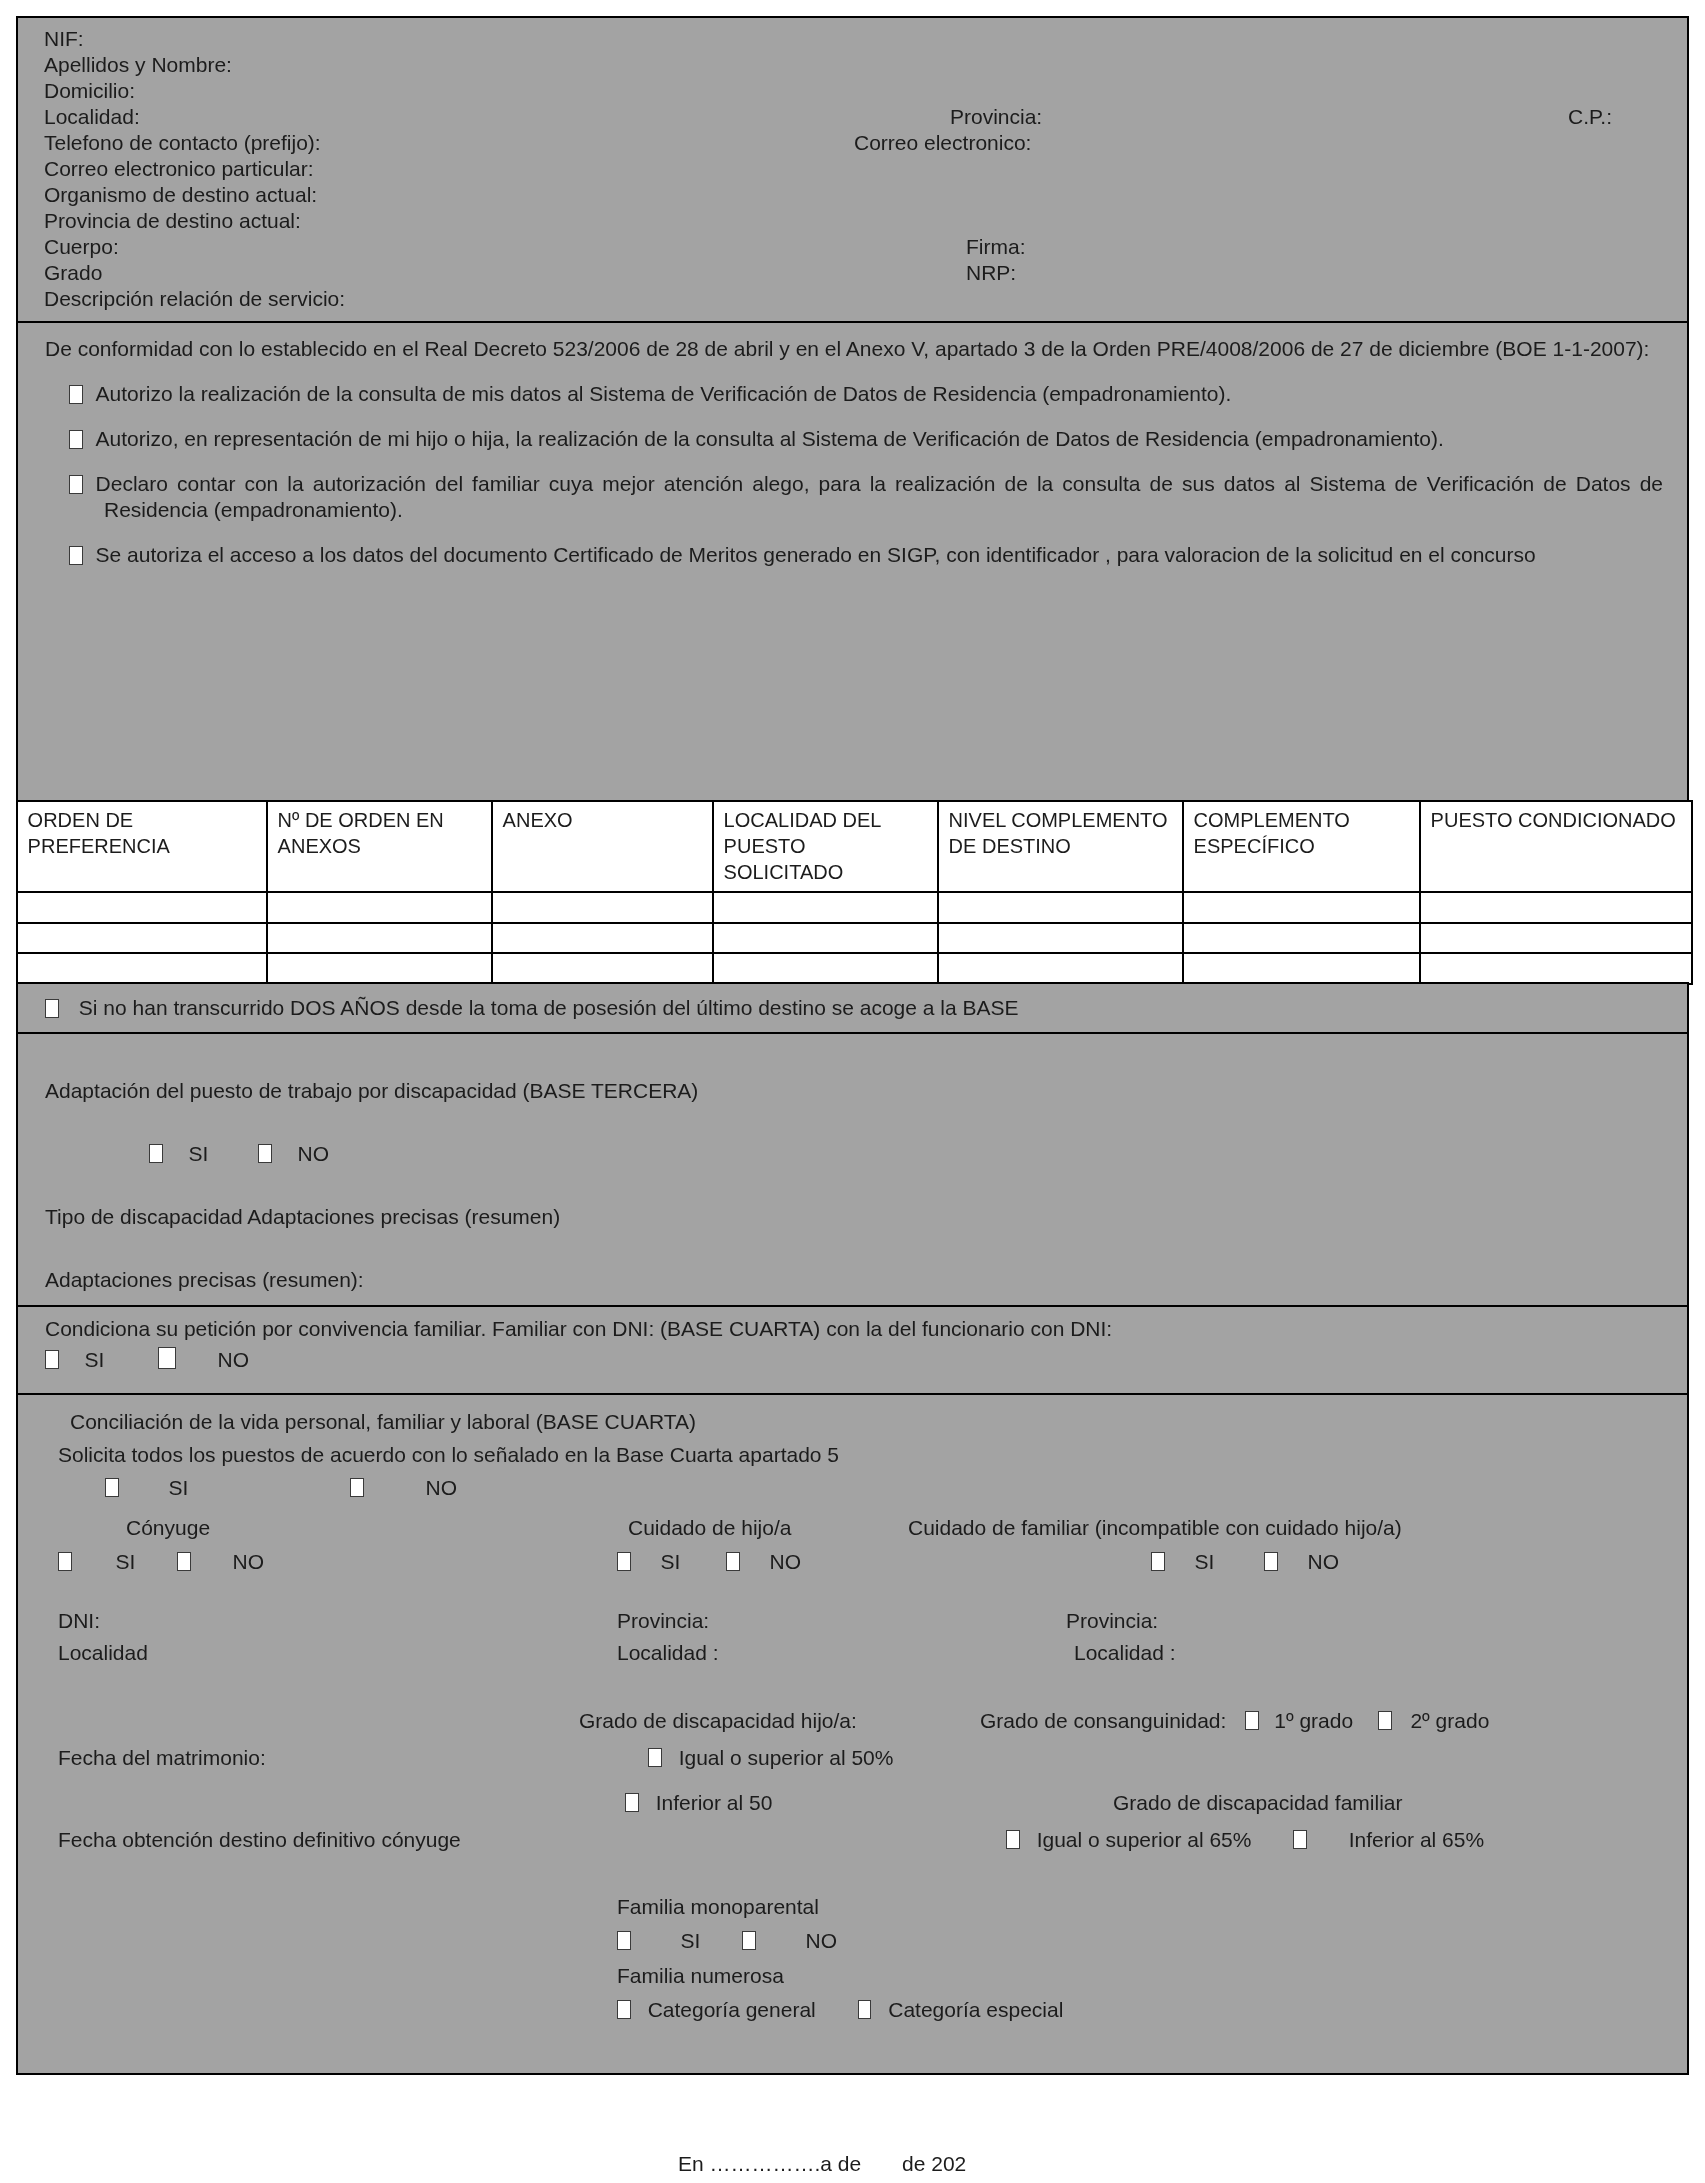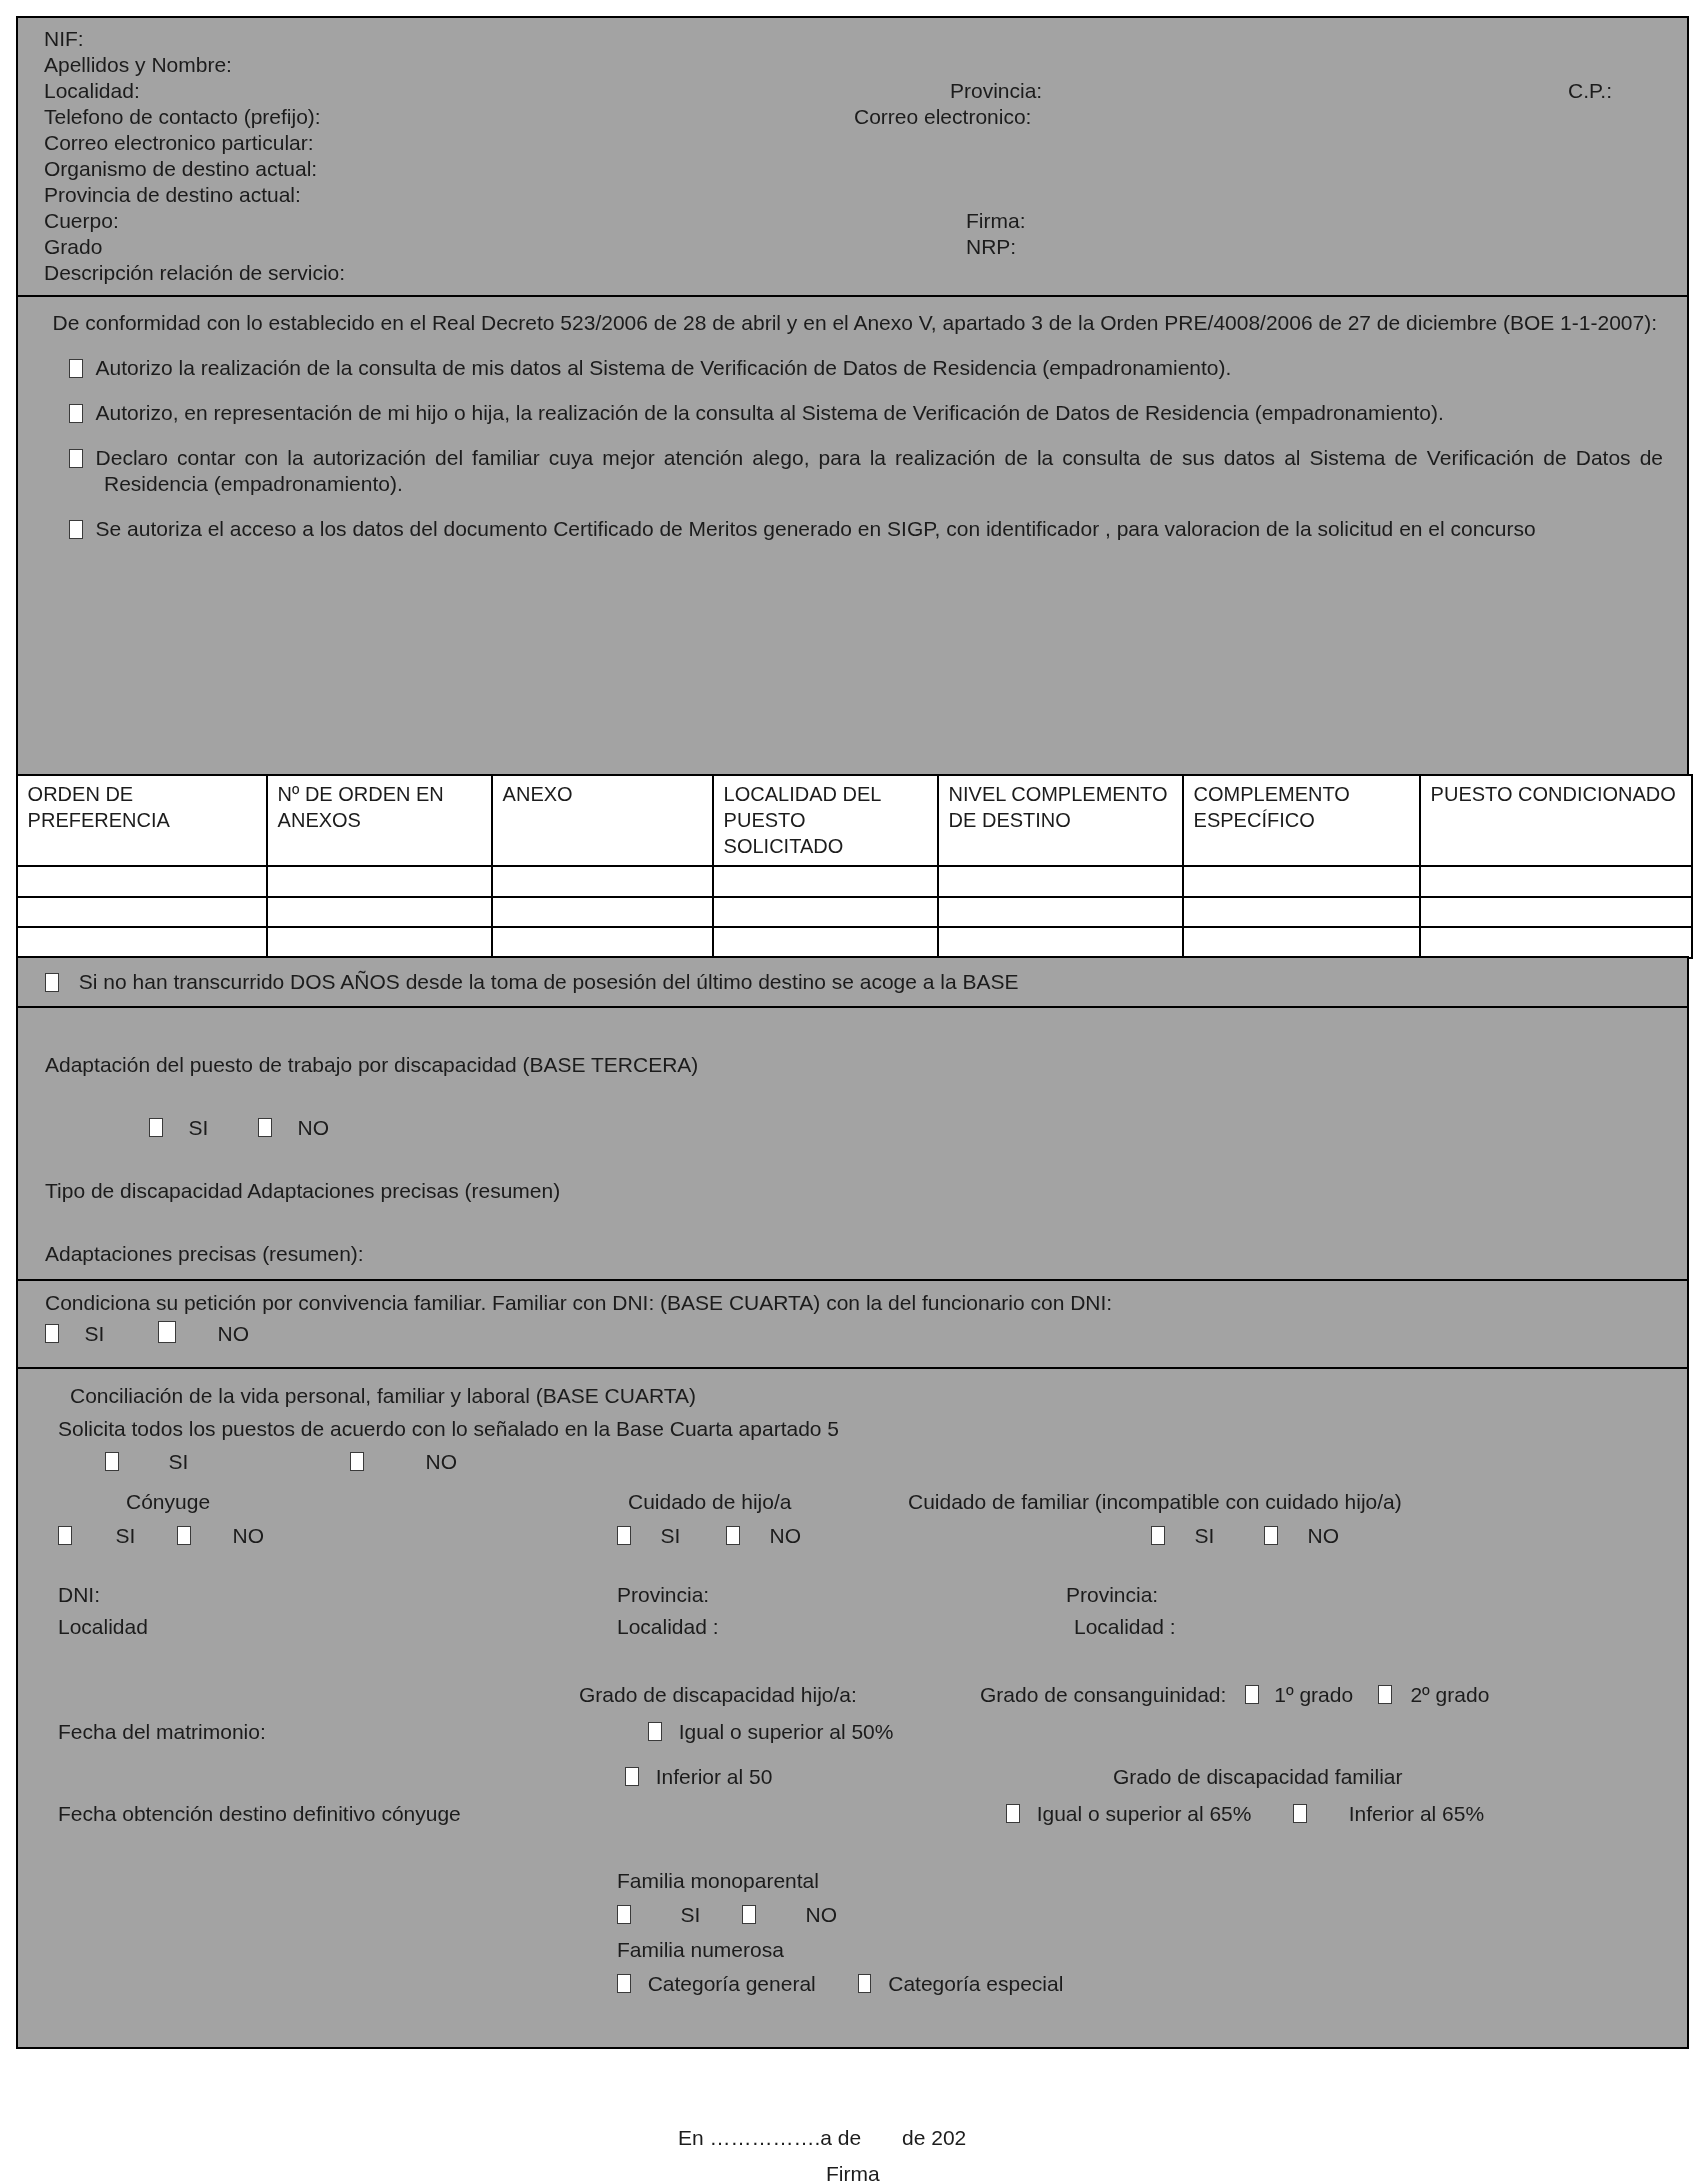--- a/index.html
+++ b/index.html
@@ -27,21 +27,21 @@
   }
   .box.first { margin-top: 0; }
 
   
   .sec1 { padding: 8px 0 9.6px 26px; }
   .frow { position: relative; height: 26px; white-space: nowrap; }
   .abs { position: absolute; top: 0; white-space: nowrap; }
 
   
   .sec2 { padding: 13px 24px 11.2px 27px; min-height: 481px; }
-  .intro { max-width: 1612px; text-align: right; }
+  .intro { max-width: 1612px; }
   .auth-item { margin-top: 19px; padding-left: 59px; }
   .auth-item .cb { margin-left: -35px; margin-right: 13px; }
   .just { text-align: justify; }
 
   
   .cb {
     display: inline-block;
     width: 13.6px;
     height: 19px;
     border: 1.6px solid #3a3a3a;
@@ -92,20 +92,23 @@
 <body>
 
 <div class="page">
 
   <div class="box first sec1">
     <div class="frow">
       <span>NIF:</span>
     </div>
     <div class="frow">
       <span>Apellidos y Nombre:</span>
+    </div>
+    <div class="frow">
+      <span>Domicilio:</span>
     </div>
     <div class="frow">
       <span>Localidad:</span>
       <span class="abs" style="left:906px">Provincia:</span>
       <span class="abs" style="left:1524px">C.P.:</span>
     </div>
     <div class="frow">
       <span>Telefono de contacto (prefijo):</span>
       <span class="abs" style="left:810px">Correo electronico:</span>
     </div>

